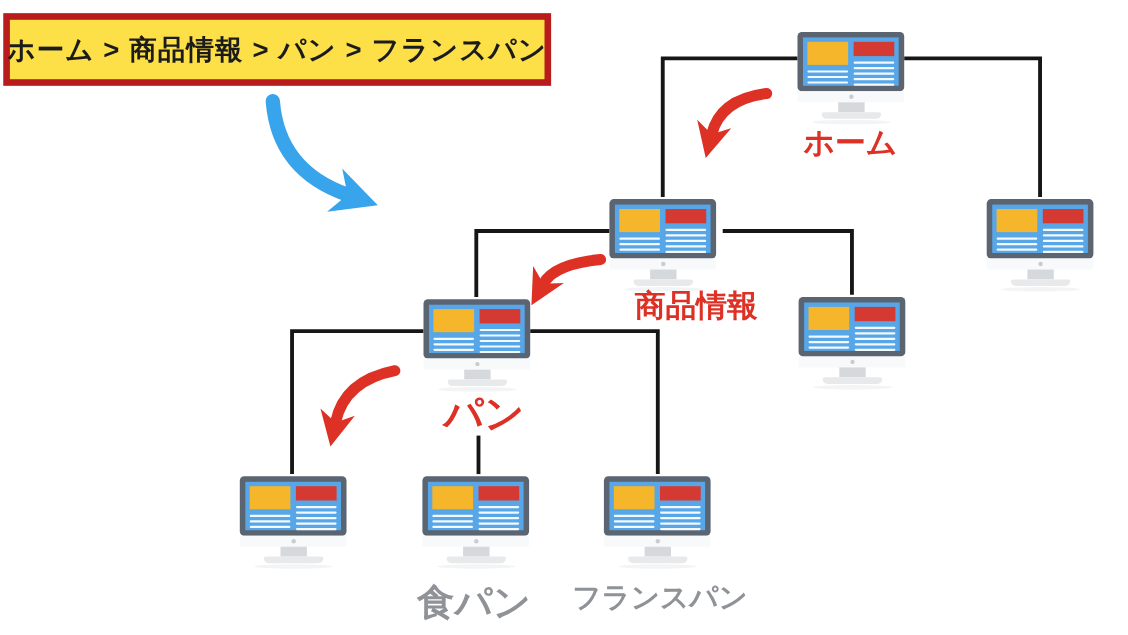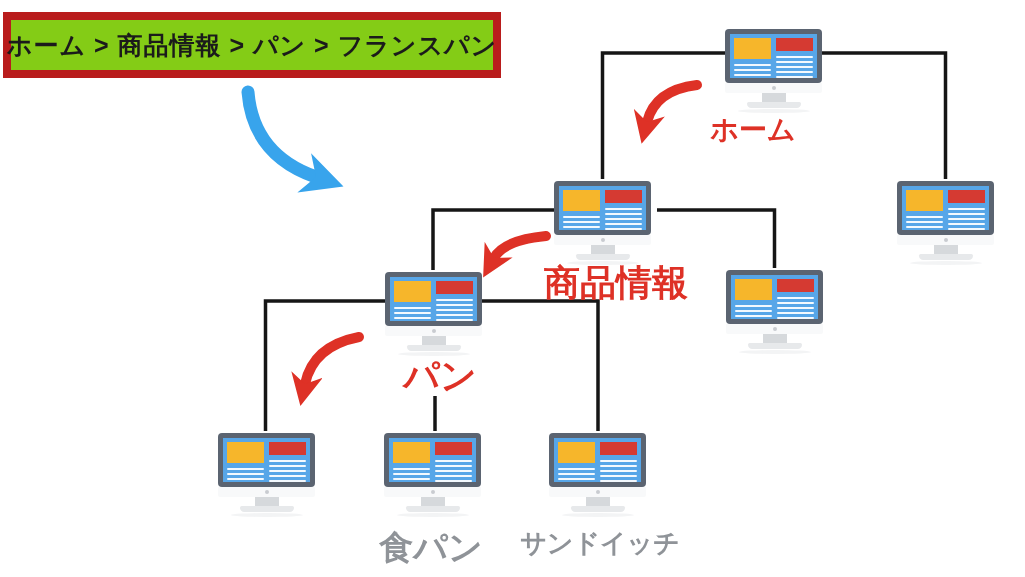--- a/index.html
+++ b/index.html
@@ -14,22 +14,22 @@
     height: 577px;
     background: #ffffff;
     overflow: hidden;
   }
   
   .breadcrumb-box {
     position: absolute;
     left: 3px; top: 12px;
     width: 498px; height: 66px;
     box-sizing: border-box;
-    border: 8px solid #b91c1c;
-    background: #84cc16;
+    border: 6px solid #b91c1c;
+    background: #fde047;
     display: flex;
     align-items: center;
     justify-content: center;
   }
   .breadcrumb-text {
     font-size: 25px;
     font-weight: 700;
     color: #1b1b1b;
     letter-spacing: 1px;
     white-space: nowrap;
@@ -327,19 +327,19 @@
     </div>
       </div>
     <div class="m-chin">
         <div class="m-dot"></div>
       </div>
       <div class="m-neck"></div>
       <div class="m-base"></div>
       <div class="m-shadow"></div>
   </div>
 
-  <div class="node-label label-red" style="left:700px; top:111px; width:106px; font-size:28px">ホーム</div>
-  <div class="node-label label-red" style="left:544px; top:259px; width:130px; font-size:36px">商品情報</div>
+  <div class="node-label label-red" style="left:720px; top:111px; width:106px; font-size:28px">ホーム</div>
+  <div class="node-label label-red" style="left:568px; top:259px; width:130px; font-size:28px">商品情報</div>
   <div class="node-label label-red" style="left:387px; top:352px; width:106px; font-size:36px">パン</div>
   <div class="node-label label-gray" style="left:376px; top:525px; width:110px; font-size:34px">食パン</div>
-  <div class="node-label label-gray" style="left:518px; top:526px; width:164px; font-size:26px">サンドイッチ</div>
+  <div class="node-label label-gray" style="left:518px; top:526px; width:164px; font-size:26px">フランスパン</div>
 
 </div>
 
 </body></html>

